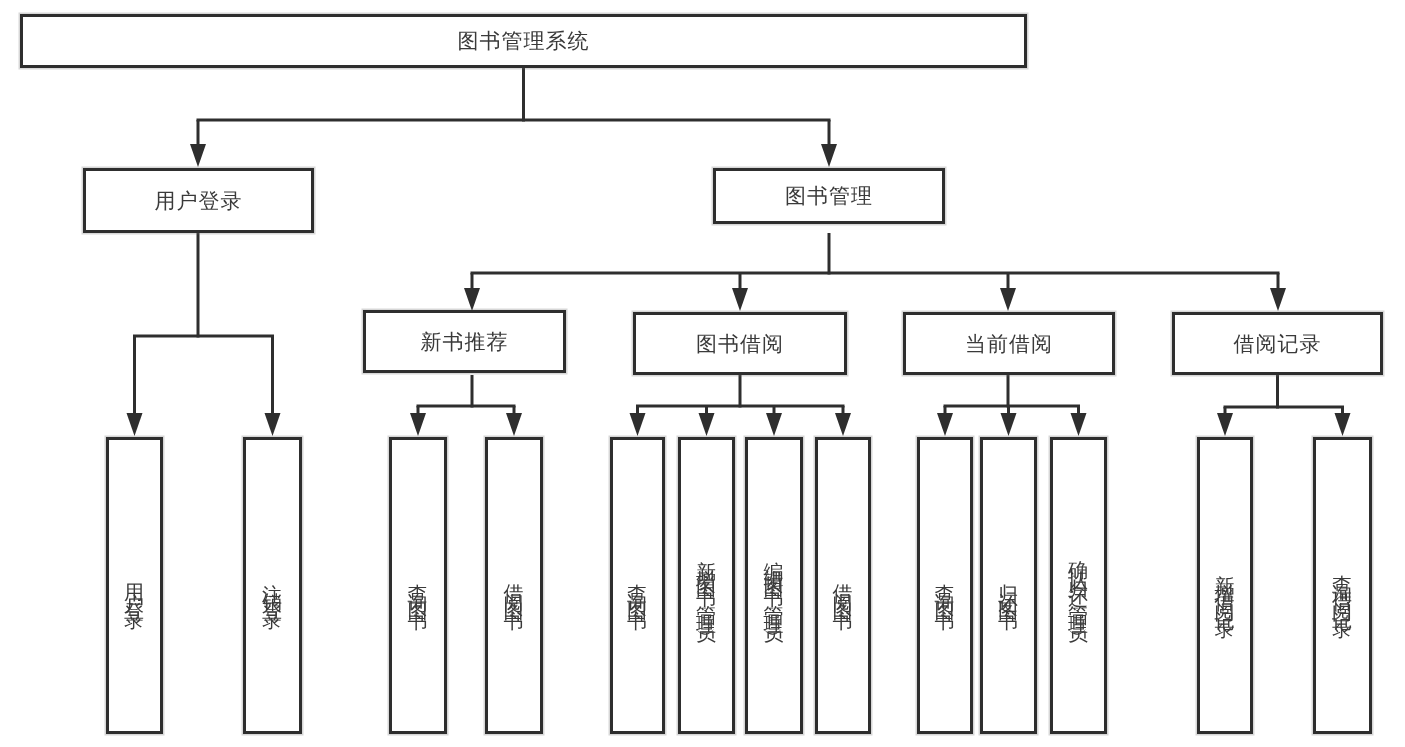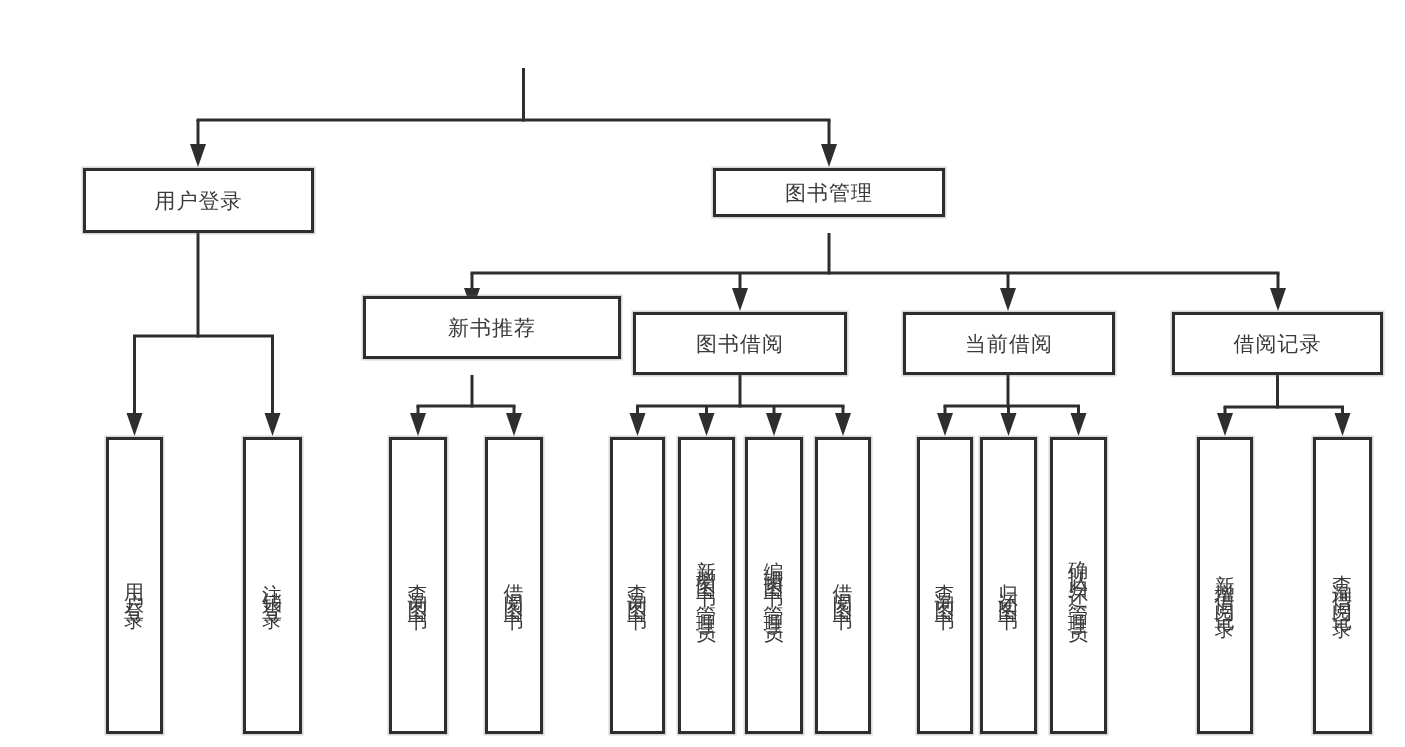--- a/index.html
+++ b/index.html
@@ -115,29 +115,32 @@
       <polygon points="766,413 782,413 774,436"></polygon>
       <polygon points="835,413 851,413 843,436"></polygon>
       <polygon points="937,413 953,413 945,436"></polygon>
       <polygon points="1000.5,413 1016.5,413 1008.5,436"></polygon>
       <polygon points="1070.5,413 1086.5,413 1078.5,436"></polygon>
       <polygon points="1217,413 1233,413 1225,436"></polygon>
       <polygon points="1334.5,413 1350.5,413 1342.5,436"></polygon>
     </g>
   </svg>
 
+  <div class="box" style="left:20px; top:14px; width:1007px; height:54px;">
+    <span class="hlabel">图书管理系统</span>
+  </div>
 
   <div class="box" style="left:83px; top:168px; width:231px; height:65px;">
     <span class="hlabel">用户登录</span>
   </div>
-  <div class="box" style="left:713px; top:168px; width:232px; height:49px;">
+  <div class="box" style="left:713px; top:168px; width:232px; height:56px;">
     <span class="hlabel">图书管理</span>
   </div>
 
-  <div class="box" style="left:363px; top:296px; width:258px; height:63px;">
+  <div class="box" style="left:363px; top:310px; width:203px; height:63px;">
     <span class="hlabel">新书推荐</span>
   </div>
   <div class="box" style="left:633px; top:312px; width:214px; height:63px;">
     <span class="hlabel">图书借阅</span>
   </div>
   <div class="box" style="left:1172px; top:312px; width:211px; height:63px;">
     <span class="hlabel">借阅记录</span>
   </div>
   <div class="box" style="left:903px; top:312px; width:212px; height:63px;">
     <span class="hlabel">当前借阅</span>

